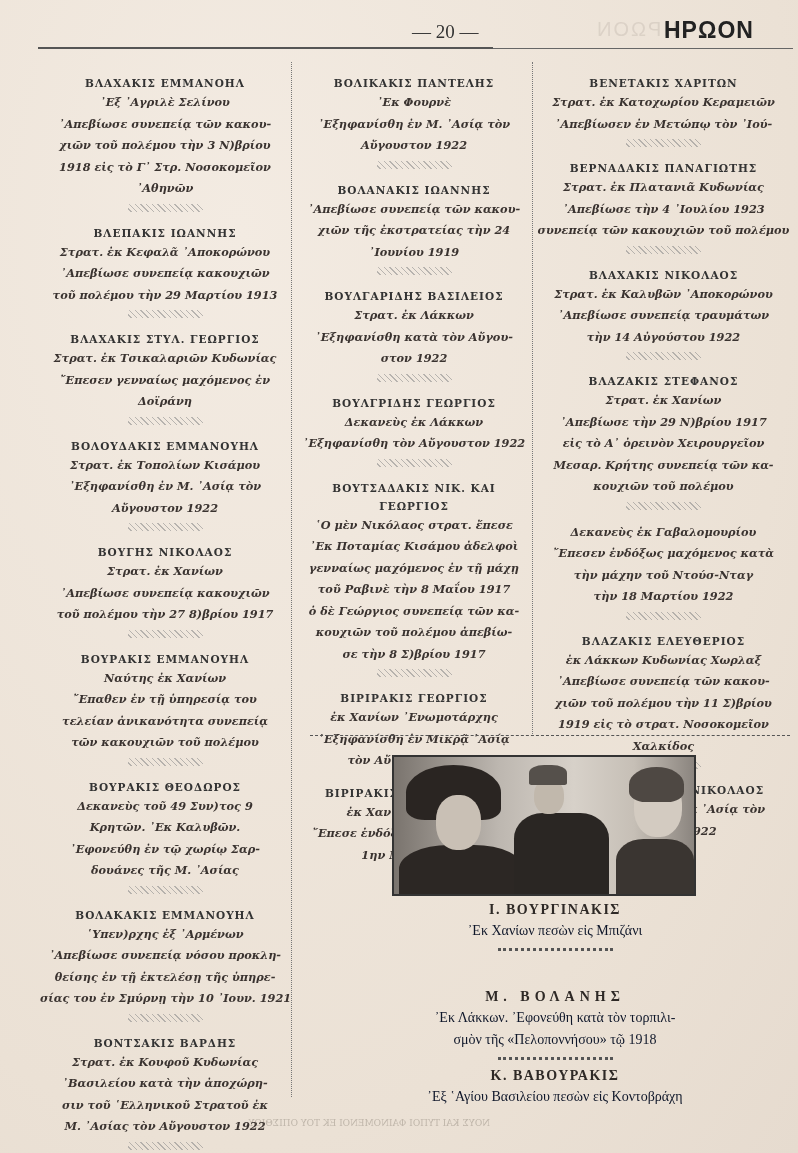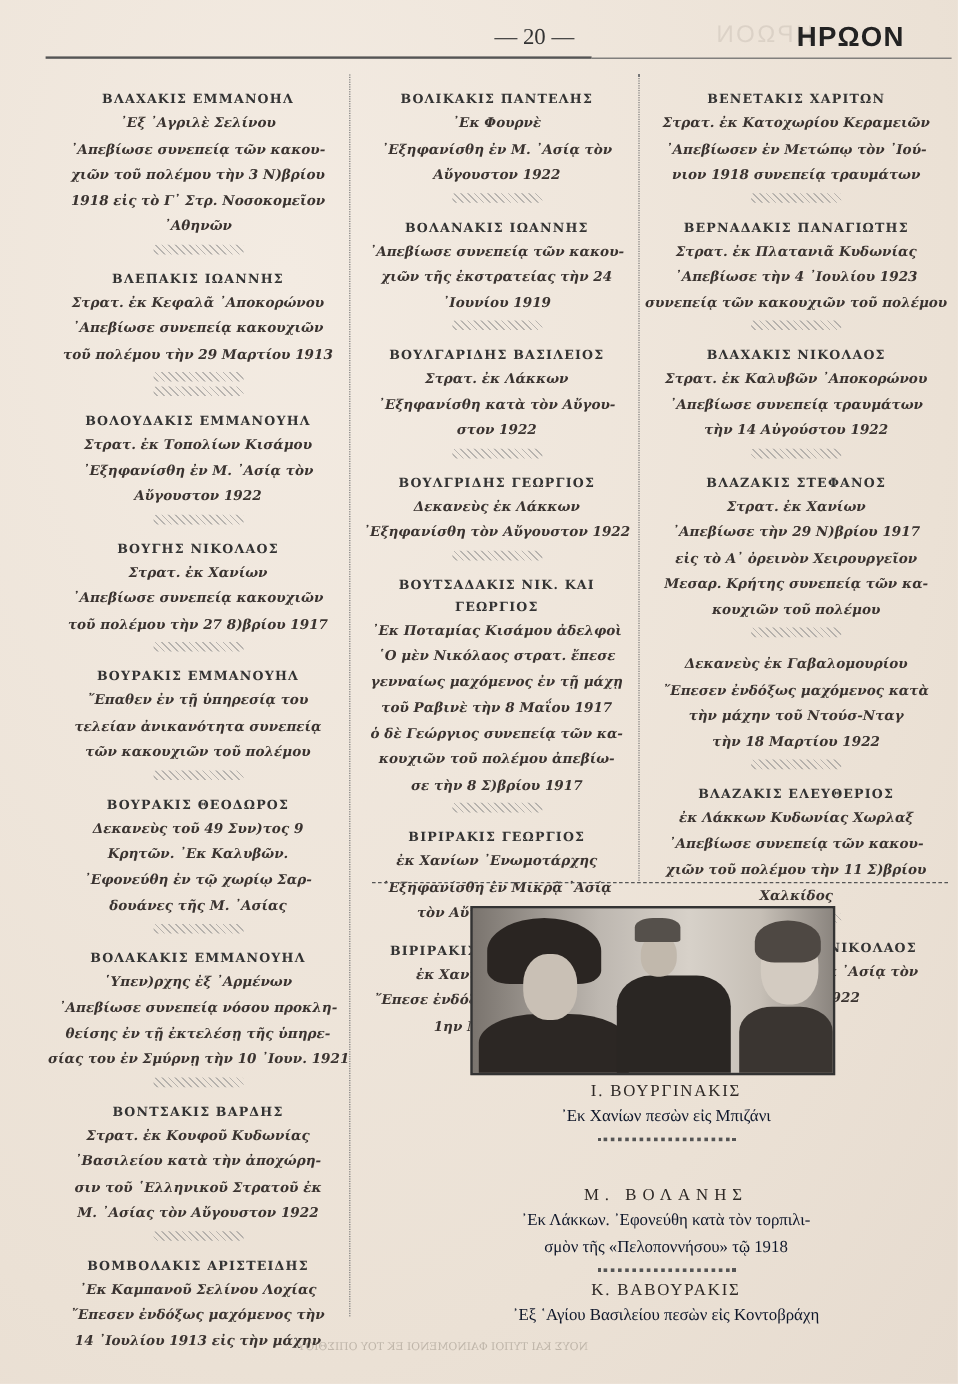--- a/index.html
+++ b/index.html
@@ -69,21 +69,21 @@
   .p1-face { left: 42px; top: 38px; width: 45px; height: 55px; background: #c9c0b5; border-radius: 45%; }
   .p1-body { left: 5px; top: 88px; width: 125px; height: 60px; background: #2c2724; border-radius: 40% 40% 0 0; }
   .p2-cap { left: 135px; top: 8px; width: 38px; height: 20px; background: #55504b; border-radius: 40% 40% 10% 10%; }
   .p2-face { left: 140px; top: 22px; width: 30px; height: 35px; background: #c1b8ac; border-radius: 45%; }
   .p2-body { left: 120px; top: 56px; width: 95px; height: 85px; background: #2a2623; border-radius: 30% 30% 0 0; }
   .p3-hair { left: 235px; top: 10px; width: 55px; height: 35px; background: #4e4843; border-radius: 50% 50% 30% 30%; }
   .p3-face { left: 240px; top: 20px; width: 48px; height: 60px; background: #d3cbc1; border-radius: 45%; }
   .p3-body { left: 222px; top: 82px; width: 78px; height: 60px; background: #3a3531; border-radius: 35% 35% 0 0; }
   .captions { position: absolute; left: 380px; top: 900px; width: 350px; text-align: center; }
   .cap-name {
-    font-family: "Liberation Serif", serif; font-weight: normal; font-size: 14px; letter-spacing: 1.5px;
+    font-family: "Liberation Serif", serif; font-weight: bold; font-size: 14px; letter-spacing: 1.5px;
     color: #2e2926; line-height: 20px;
   }
   .cap-name.wide { letter-spacing: 5px; margin-top: 36px; }
   .cap-text {
     font-family: "Liberation Serif", serif; font-size: 14px; color: #0f172a; line-height: 22px; white-space: nowrap;
   }
   .cap-sep {
     width: 115px; height: 0; margin: 6px auto 6px auto; border-top: 3px dotted #555;
   }
   .footer-ghost {
@@ -116,37 +116,44 @@
       <div class="entry-line">᾿Αθηνῶν</div>
     </div>
     <div class="squiggle"></div>
     <div class="entry">
       <div class="entry-name">ΒΛΕΠΑΚΙΣ ΙΩΑΝΝΗΣ</div>
       <div class="entry-line">Στρατ. ἐκ Κεφαλᾶ ᾿Αποκορώνου</div>
       <div class="entry-line">᾿Απεβίωσε συνεπείᾳ κακουχιῶν</div>
       <div class="entry-line">τοῦ πολέμου τὴν 29 Μαρτίου 1913</div>
     </div>
     <div class="squiggle"></div>
+    <div class="entry">
+      <div class="entry-name">ΒΛΑΧΑΚΙΣ ΣΤΥΛ. ΓΕΩΡΓΙΟΣ</div>
+      <div class="entry-line">Στρατ. ἐκ Τσικαλαριῶν Κυδωνίας</div>
+      <div class="entry-line">῎Επεσεν γενναίως μαχόμενος ἐν</div>
+      <div class="entry-line">Δοϊράνη</div>
+    </div>
     <div class="squiggle"></div>
     <div class="entry">
       <div class="entry-name">ΒΟΛΟΥΔΑΚΙΣ ΕΜΜΑΝΟΥΗΛ</div>
       <div class="entry-line">Στρατ. ἐκ Τοπολίων Κισάμου</div>
       <div class="entry-line">᾿Εξηφανίσθη ἐν Μ. ᾿Ασίᾳ τὸν</div>
       <div class="entry-line">Αὔγουστον 1922</div>
     </div>
     <div class="squiggle"></div>
     <div class="entry">
       <div class="entry-name">ΒΟΥΓΗΣ ΝΙΚΟΛΑΟΣ</div>
       <div class="entry-line">Στρατ. ἐκ Χανίων</div>
       <div class="entry-line">᾿Απεβίωσε συνεπείᾳ κακουχιῶν</div>
       <div class="entry-line">τοῦ πολέμου τὴν 27 8)βρίου 1917</div>
     </div>
     <div class="squiggle"></div>
     <div class="entry">
       <div class="entry-name">ΒΟΥΡΑΚΙΣ ΕΜΜΑΝΟΥΗΛ</div>
+      <div class="entry-line">Ναύτης ἐκ Χανίων</div>
       <div class="entry-line">῎Επαθεν ἐν τῇ ὑπηρεσίᾳ του</div>
       <div class="entry-line">τελείαν ἀνικανότητα συνεπείᾳ</div>
       <div class="entry-line">τῶν κακουχιῶν τοῦ πολέμου</div>
     </div>
     <div class="squiggle"></div>
     <div class="entry">
       <div class="entry-name">ΒΟΥΡΑΚΙΣ ΘΕΟΔΩΡΟΣ</div>
       <div class="entry-line">Δεκανεὺς τοῦ 49 Συν)τος 9</div>
       <div class="entry-line">Κρητῶν. ᾿Εκ Καλυβῶν.</div>
       <div class="entry-line">᾿Εφονεύθη ἐν τῷ χωρίῳ Σαρ-</div>
@@ -199,22 +206,22 @@
     </div>
     <div class="squiggle"></div>
     <div class="entry">
       <div class="entry-name">ΒΟΥΛΓΡΙΔΗΣ ΓΕΩΡΓΙΟΣ</div>
       <div class="entry-line">Δεκανεὺς ἐκ Λάκκων</div>
       <div class="entry-line">᾿Εξηφανίσθη τὸν Αὔγουστον 1922</div>
     </div>
     <div class="squiggle"></div>
     <div class="entry">
       <div class="entry-name">ΒΟΥΤΣΑΔΑΚΙΣ ΝΙΚ. ΚΑΙ ΓΕΩΡΓΙΟΣ</div>
+      <div class="entry-line">῾Ο μὲν Νικόλαος στρατ. ἔπεσε</div>
       <div class="entry-line">᾿Εκ Ποταμίας Κισάμου ἀδελφοὶ</div>
-      <div class="entry-line">῾Ο μὲν Νικόλαος στρατ. ἔπεσε</div>
       <div class="entry-line">γενναίως μαχόμενος ἐν τῇ μάχῃ</div>
       <div class="entry-line">τοῦ Ραβινὲ τὴν 8 Μαΐου 1917</div>
       <div class="entry-line">ὁ δὲ Γεώργιος συνεπείᾳ τῶν κα-</div>
       <div class="entry-line">κουχιῶν τοῦ πολέμου ἀπεβίω-</div>
       <div class="entry-line">σε τὴν 8 Σ)βρίου 1917</div>
     </div>
     <div class="squiggle"></div>
     <div class="entry">
       <div class="entry-name">ΒΙΡΙΡΑΚΙΣ ΓΕΩΡΓΙΟΣ</div>
       <div class="entry-line">ἐκ Χανίων ᾿Ενωμοτάρχης</div>
@@ -226,21 +233,20 @@
       <div class="entry-line">ἐκ Χανίων Δεκανεὺς</div>
       <div class="entry-line">῎Επεσε ἐνδόξως μαχόμενος τὴν</div>
       <div class="entry-line">1ην Μαΐου 1917</div>
     </div>
   </div>
 <div class="col col-right" id="col-right">
     <div class="entry">
       <div class="entry-name">ΒΕΝΕΤΑΚΙΣ ΧΑΡΙΤΩΝ</div>
       <div class="entry-line">Στρατ. ἐκ Κατοχωρίου Κεραμειῶν</div>
       <div class="entry-line">᾿Απεβίωσεν ἐν Μετώπῳ τὸν ᾿Ιού-</div>
-      <div class="entry-line">νιον 1918 συνεπείᾳ τραυμάτων</div>
     </div>
     <div class="squiggle"></div>
     <div class="entry">
       <div class="entry-name">ΒΕΡΝΑΔΑΚΙΣ ΠΑΝΑΓΙΩΤΗΣ</div>
       <div class="entry-line">Στρατ. ἐκ Πλατανιᾶ Κυδωνίας</div>
       <div class="entry-line">᾿Απεβίωσε τὴν 4 ᾿Ιουλίου 1923</div>
       <div class="entry-line">συνεπείᾳ τῶν κακουχιῶν τοῦ πολέμου</div>
     </div>
     <div class="squiggle"></div>
     <div class="entry">
@@ -264,20 +270,21 @@
       <div class="entry-line">῎Επεσεν ἐνδόξως μαχόμενος κατὰ</div>
       <div class="entry-line">τὴν μάχην τοῦ Ντούσ-Νταγ</div>
       <div class="entry-line">τὴν 18 Μαρτίου 1922</div>
     </div>
     <div class="squiggle"></div>
     <div class="entry">
       <div class="entry-name">ΒΛΑΖΑΚΙΣ ΕΛΕΥΘΕΡΙΟΣ</div>
       <div class="entry-line">ἐκ Λάκκων Κυδωνίας Χωρλαξ</div>
       <div class="entry-line">᾿Απεβίωσε συνεπείᾳ τῶν κακου-</div>
       <div class="entry-line">χιῶν τοῦ πολέμου τὴν 11 Σ)βρίου</div>
+      <div class="entry-line">1919 εἰς τὸ στρατ. Νοσοκομεῖον</div>
       <div class="entry-line">Χαλκίδος</div>
     </div>
     <div class="squiggle"></div>
     <div class="entry">
       <div class="entry-name">ΒΕΡΤΣΙΝΗΣ ΔΗΜ. ΝΙΚΟΛΑΟΣ</div>
       <div class="entry-line">᾿Εφονεύθη ἐν Μικρᾷ ᾿Ασίᾳ τὸν</div>
       <div class="entry-line">Αὔγουστον 1922</div>
     </div>
   </div>
 

